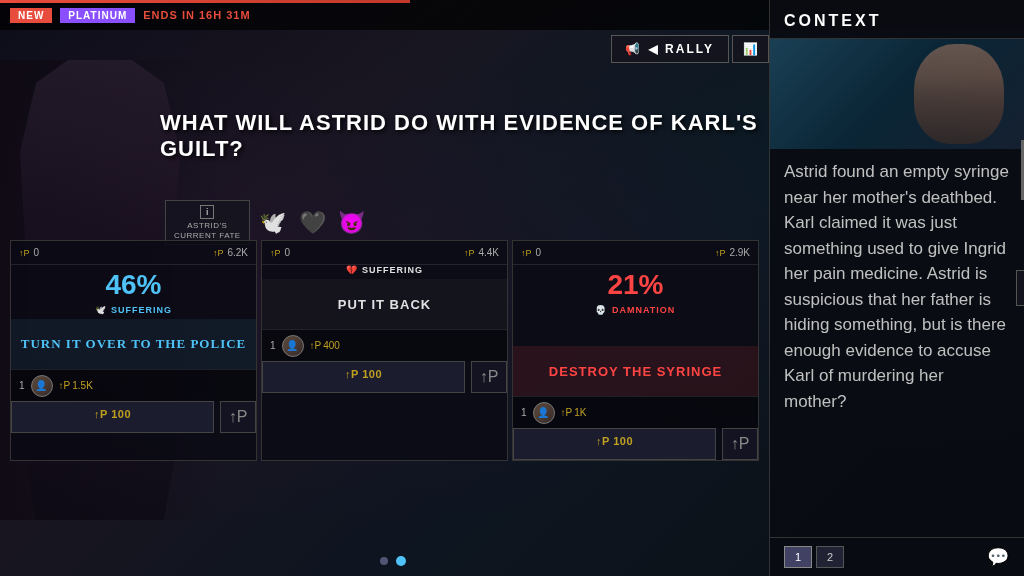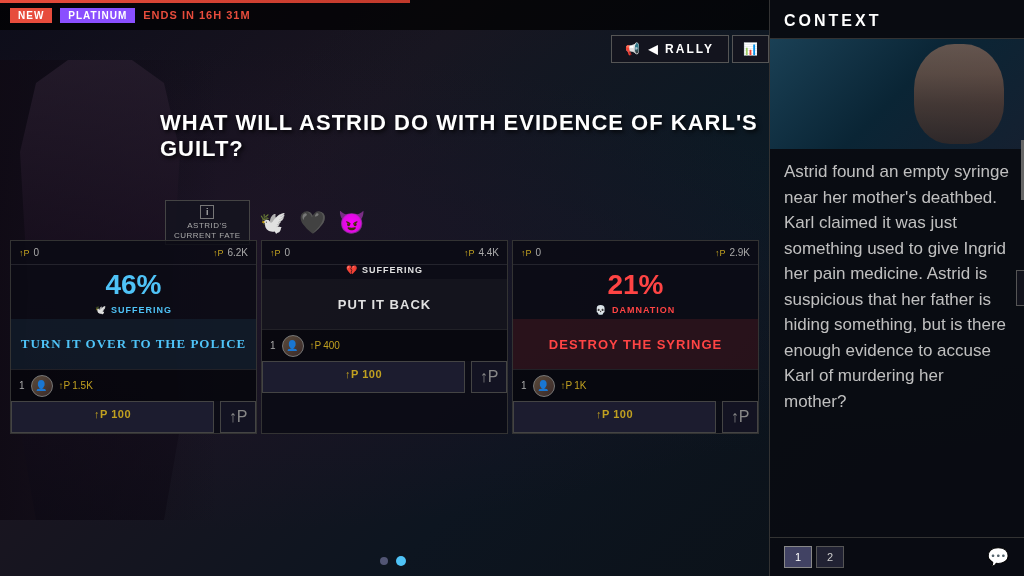--- a/index.html
+++ b/index.html
@@ -270,21 +270,21 @@
     .card-redemption .card-percent { color: #4fc3f7; }
     .card-redemption .card-type-row { color: #4fc3f7; }
     .card-redemption .card-action { color: #4fc3f7; background: rgba(79,195,247,0.08); font-family: Liberation Serif, serif; }
 
     .card-suffering .card-percent { color: #e0e0e0; }
     .card-suffering .card-type-row { color: #e0e0e0; }
     .card-suffering .card-action { color: #e0e0e0; background: rgba(100,100,100,0.1); }
 
     .card-damnation .card-percent { color: #ff4444; }
     .card-damnation .card-type-row { color: #ff4444; }
-    .card-damnation .card-action { color: #ff4444; background: rgba(255,68,68,0.12); }
+    .card-damnation .card-action { color: #ff4444; background: rgba(255,68,68,0.12); margin-top: 27px; }
 
     .card-footer {
       border-top: 1px solid rgba(255,255,255,0.1);
       display: flex;
       align-items: center;
       padding: 4px 8px;
       gap: 6px;
       background: rgba(0,0,0,0.3);
       min-height: 32px;
     }

